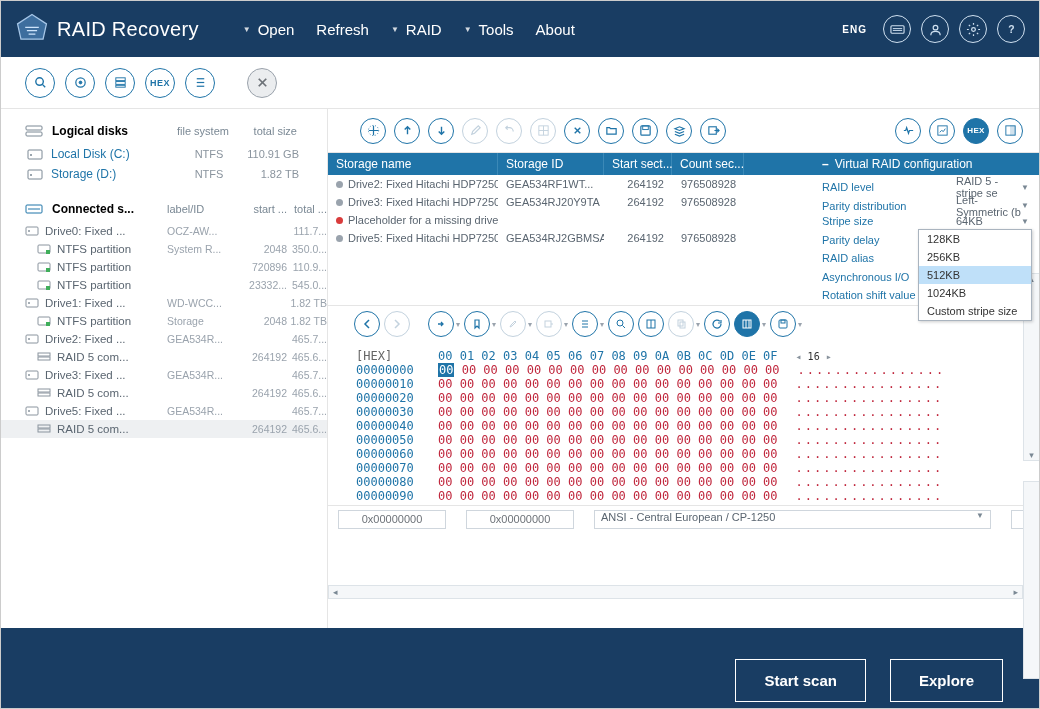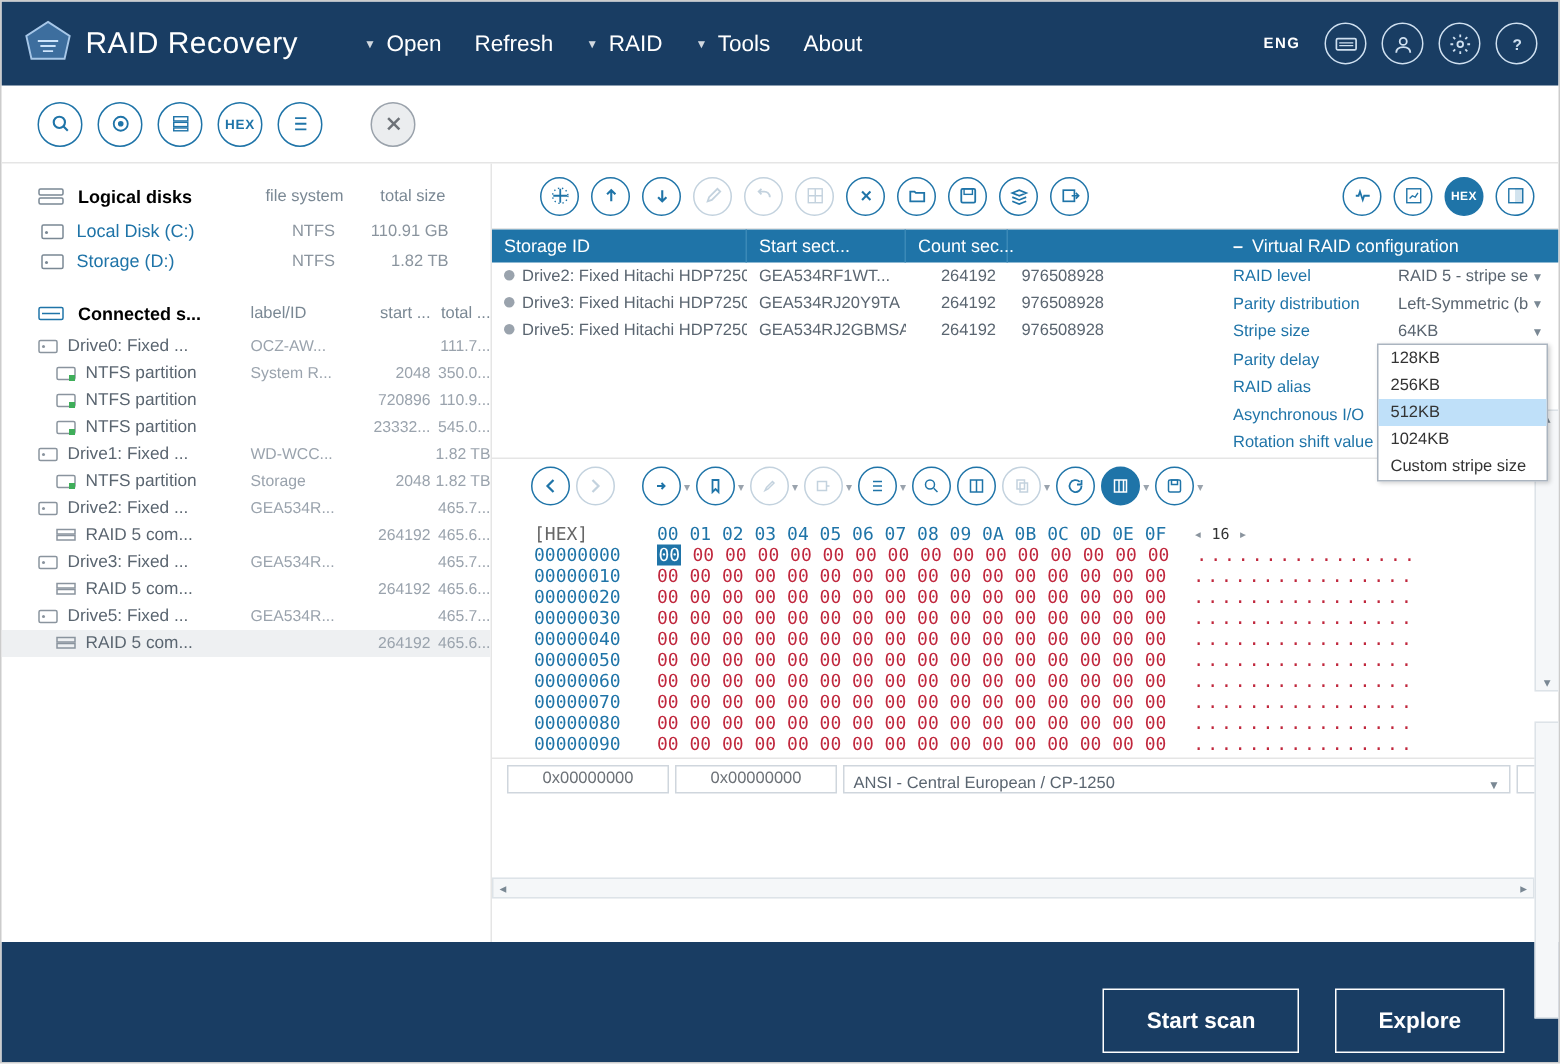--- a/index.html
+++ b/index.html
@@ -54,21 +54,21 @@
 .ghead>div{padding:0 8px;border-right:1px solid #3b89b7;height:100%;display:flex;align-items:center;white-space:nowrap;}
 .grow{display:grid;grid-template-columns:170px 106px 68px 72px;height:18px;align-items:center;font-size:11px;border-bottom:0;}
 .grow .c{padding:0 8px; white-space:nowrap; overflow:hidden;color:#5a6570;}
 .grow .c.num{text-align:right;}
 .grow .dot{width:7px;height:7px;border-radius:50%;display:inline-block;margin-right:5px;}
 .dot.grey{background:#9aa3ad;}
 .dot.red{background:#d93c3c;}
 .cfg{width:225px;border-left:0;position:relative;}
 .cfg-head{background:#1f74a8;color:#fff;height:22px;display:flex;align-items:center;padding-left:8px;font-size:12px;gap:6px;}
 .cfg-head .dash{font-weight:700;}
-.cfg-row{display:grid;grid-template-columns:110px 1fr;height:18.5px;align-items:center;font-size:11px;padding-left:8px;color:#1f74a8;}
+.cfg-row{display:grid;grid-template-columns:110px 1fr;height:18.5px;align-items:center;font-size:11px;padding-left:8px;color:#1f74a8;gap:24px;}
 .cfg-row .v{color:#5a6570;display:flex;justify-content:space-between;align-items:center;padding-right:10px;}
 .cfg-row .v .dd{color:#7a8894;font-size:8px;}
 .dropdown{position:absolute;top:76px;right:7px;width:114px;background:#fff;border:1px solid #aab4bf;box-shadow:1px 1px 3px rgba(0,0,0,.2);z-index:10;}
 .dropdown .opt{padding:3px 8px;font-size:11px;cursor:pointer;}
 .dropdown .opt.hl{background:#bfe0f9;}
 .hex-toolbar{height:38px;display:flex;align-items:center;padding-left:26px;gap:4px;border-top:1px solid #e5e5e5;}
 .htb{width:26px;height:26px;border:1.3px solid #c3d2de;border-radius:50%;display:flex;align-items:center;justify-content:center;font-size:11px;color:#7b8893;}
 .htb.on{border-color:#1f74a8;color:#1f74a8;}
 .htb.fill{background:#1f74a8;color:#fff;border-color:#1f74a8;}
 .htb svg{width:12px;height:12px;}
@@ -77,26 +77,26 @@
 .hex-head{display:flex;gap:0;}
 .hx-off{color:#666;width:82px;}
 .hx-cols{color:#1f74a8; letter-spacing:0;}
 .hx-asc{color:#333;margin-left:18px;font-size:10px;position:relative;top:2px;}
 .hx-asc .ar{color:#8a949e;}
 .hx-row{display:flex;}
 .hx-row .off{color:#1f74a8;width:82px;}
 .hx-row .bytes{color:#c0273d;}
 .hx-row .bytes .sel{background:#1f74a8;color:#fff;padding:0 1px;}
 .hx-row .asc{color:#c0273d;margin-left:18px;letter-spacing:2px;}
-.hex-foot{height:28px;border-top:1px solid #e5e5e5;display:flex;align-items:center;padding:0 10px;gap:4px;}
+.hex-foot{height:28px;border-top:1px solid #e5e5e5;display:flex;align-items:center;padding:0 10px;gap:20px;}
 .ft-in{border:1px solid #cfd6dd;height:19px;text-align:center;font-size:11px;color:#6d7278;}
 .ft-in.a{width:108px;}
 .ft-in.b{width:200px;}
 .ft-in.c{width:108px;}
-.ft-sel{border:1px solid #cfd6dd;height:19px;flex:1;display:flex;align-items:flex-end;justify-content:space-between;padding:0 6px;font-size:11px;color:#5a6570;}
+.ft-sel{border:1px solid #cfd6dd;height:19px;flex:1;display:flex;align-items:flex-start;justify-content:space-between;padding:0 6px;font-size:11px;color:#5a6570;}
 .ft-sq{width:18px;height:19px;border:1px solid #cfd6dd;}
 .bottom{height:104px;background:#193d63;display:flex;align-items:center;justify-content:flex-end;padding-right:36px;gap:24px;}
 .bbtn{border:1.5px solid #fff;color:#fff;padding:12px 28px;font-size:15px;font-weight:600;background:transparent;cursor:pointer;}
 .scrolly{position:absolute;right:-1px;top:164px;width:17px;height:188px;border:1px solid #dde3e8;background:#f5f7f9;display:flex;flex-direction:column;justify-content:space-between;align-items:center;font-size:9px;color:#7a8894;}
 .scrolly2{position:absolute;right:-1px;top:372px;width:17px;height:198px;border:1px solid #dde3e8;background:#f5f7f9;}
 .scrollx{position:absolute;left:0;bottom:29px;right:16px;height:14px;border:1px solid #dde3e8;background:#f5f7f9;display:flex;justify-content:space-between;align-items:center;font-size:9px;color:#7a8894;padding:0 4px;}
 </style>
 </head>
 <body>
 
@@ -479,36 +479,43 @@
               <rect x="2" y="2" width="10" height="10" fill="none" stroke="#1f74a8"></rect>
               <rect x="7" y="2" width="5" height="10" fill="#1f74a8" opacity=".2" stroke="#1f74a8"></rect>
             </svg>
           </div>
       </div>
     </div>
 
     <div class="grid-wrap">
       <div class="grid">
         <div class="ghead">
+          <div>Storage name</div>
           <div>Storage ID</div>
           <div>Start sect...</div>
           <div>Count sec...</div>
         </div>
         <div id="grid-rows">
             <div class="grow">
      <div class="c"><span class="dot grey"></span>Drive2: Fixed Hitachi HDP7250...</div>
      <div class="c">GEA534RF1WT...</div>
               <div class="c num">264192</div>
               <div class="c num">976508928</div>
             </div>
             <div class="grow">
      <div class="c"><span class="dot grey"></span>Drive3: Fixed Hitachi HDP7250...</div>
      <div class="c">GEA534RJ20Y9TA</div>
               <div class="c num">264192</div>
               <div class="c num">976508928</div>
+            </div>
+            <div class="grow">
+     <div class="c"><span class="dot red"></span>Placeholder for a missing drive</div>
+     <div class="c"></div>
+              <div class="c num"></div>
+              <div class="c num"></div>
             </div>
             <div class="grow">
      <div class="c"><span class="dot grey"></span>Drive5: Fixed Hitachi HDP7250...</div>
      <div class="c">GEA534RJ2GBMSA</div>
               <div class="c num">264192</div>
               <div class="c num">976508928</div>
             </div>
           </div>
       </div>
       <div class="cfg">

